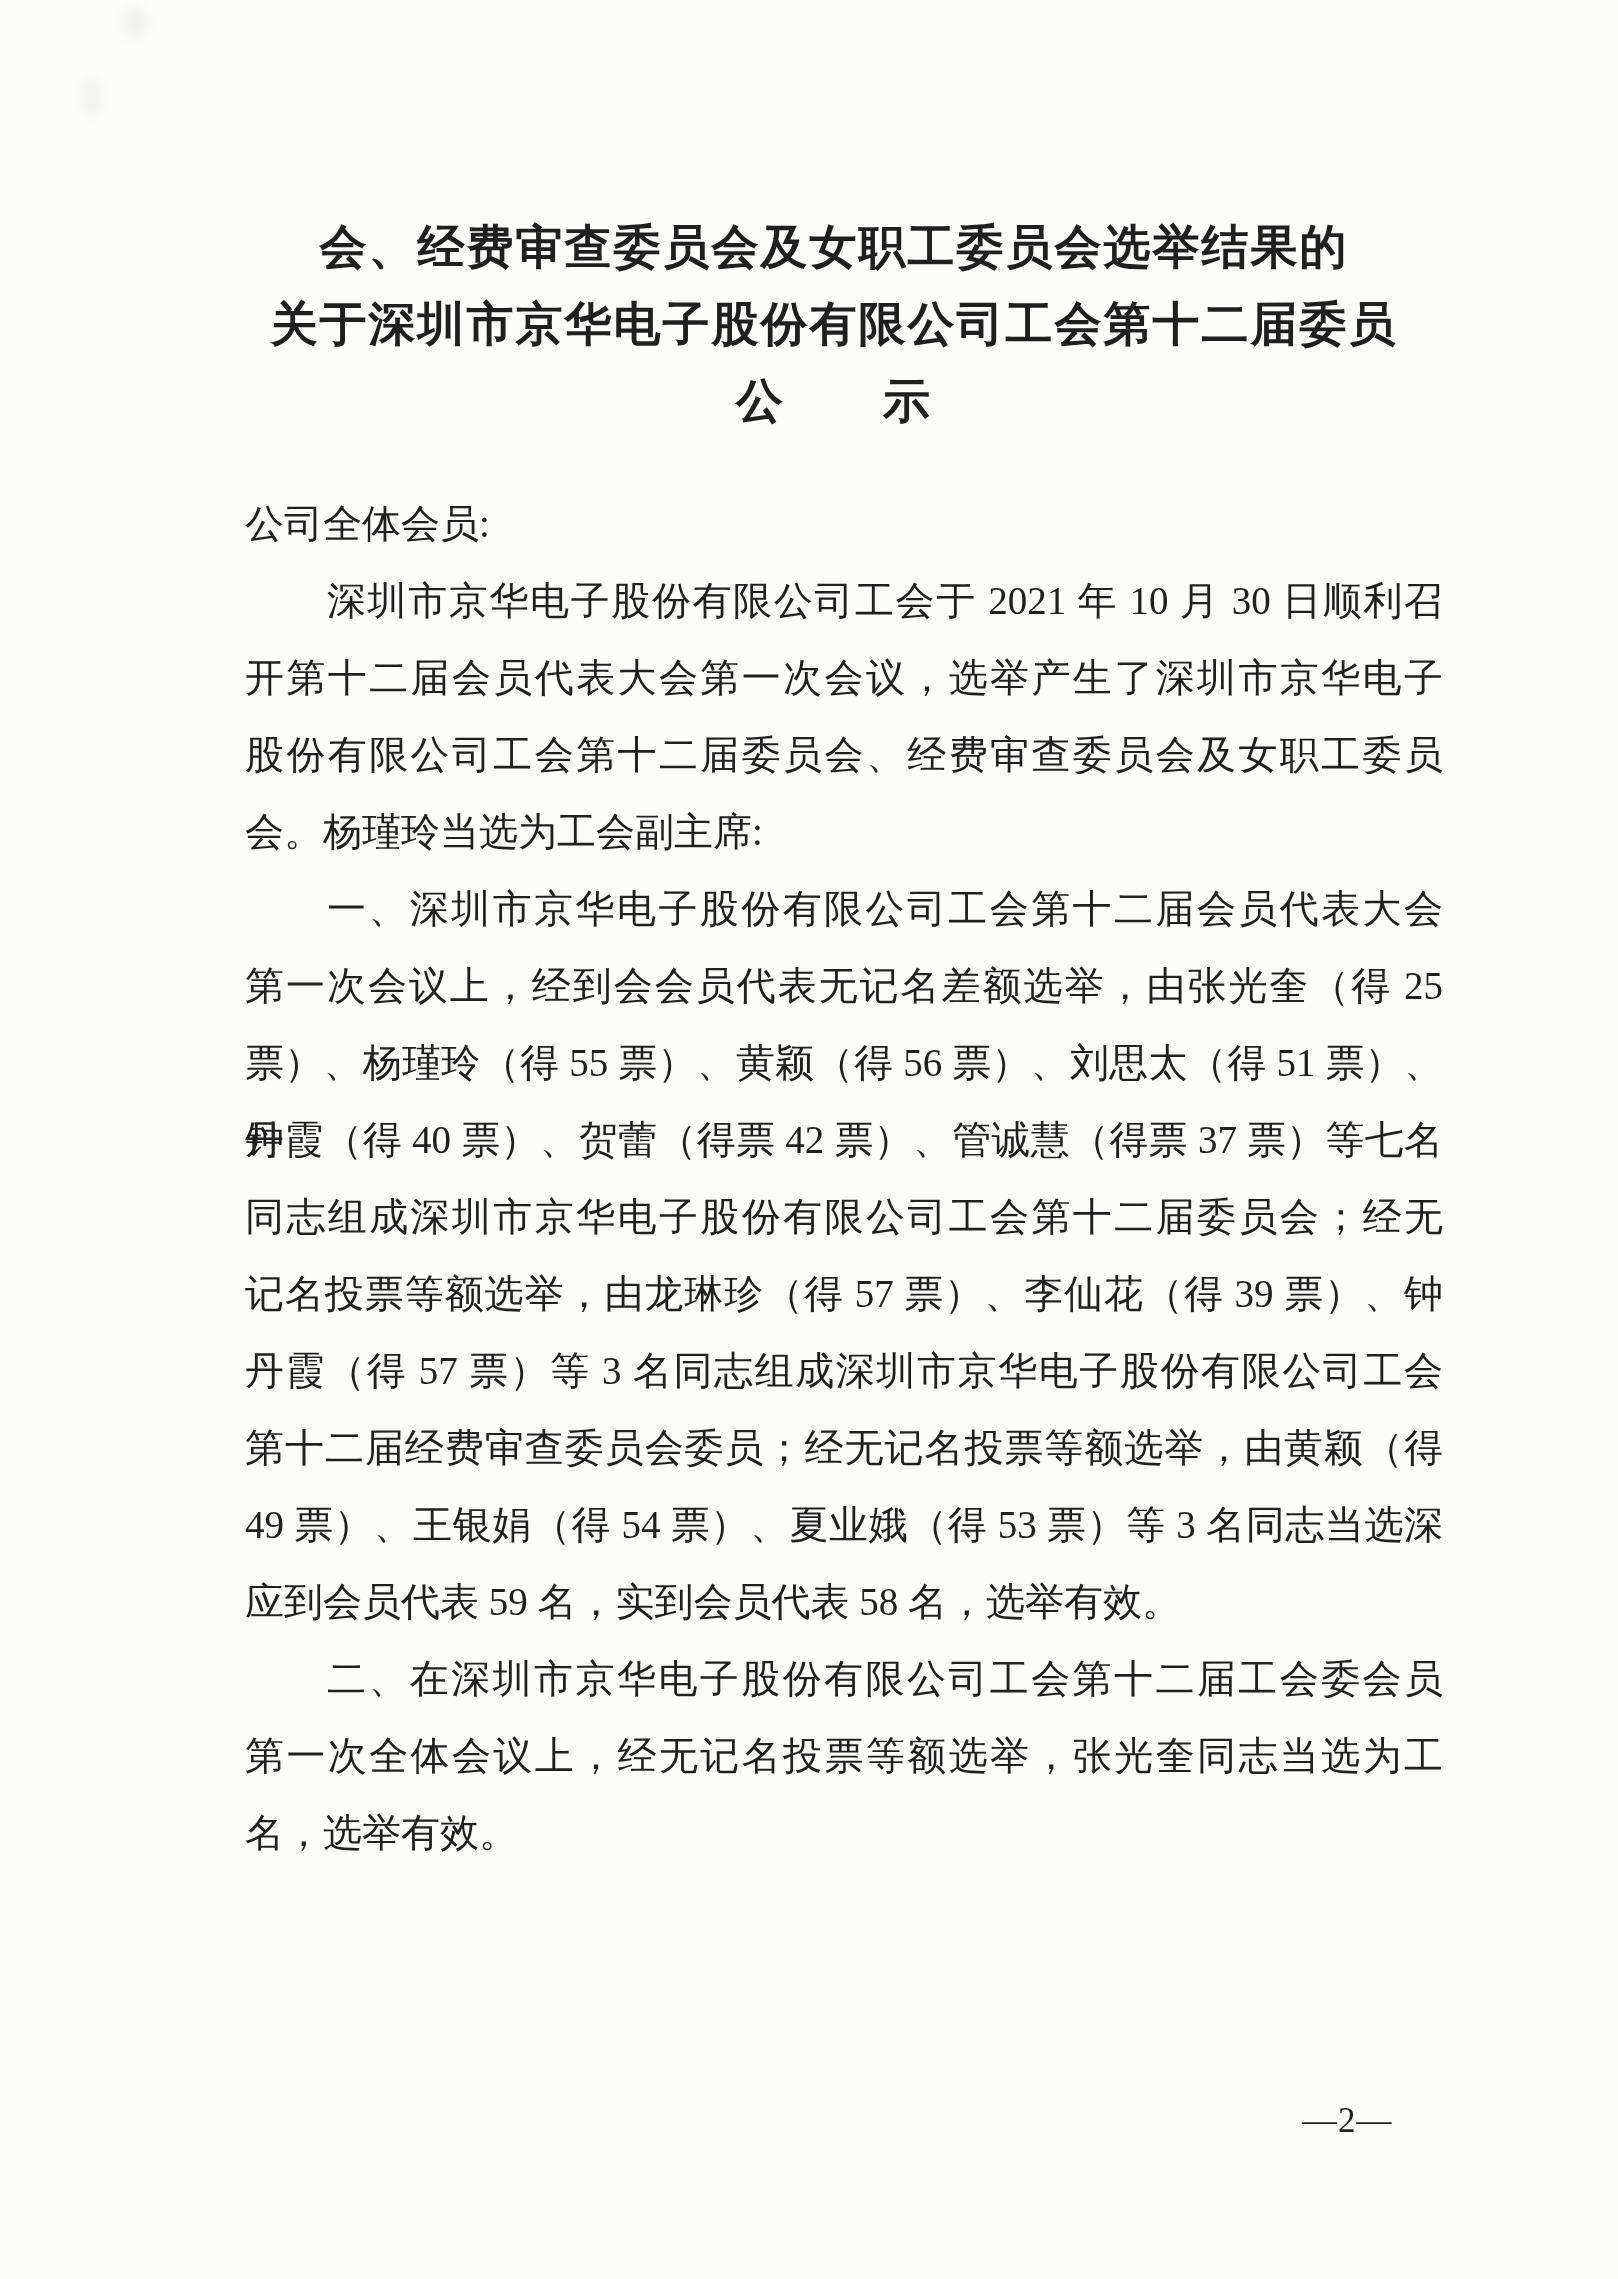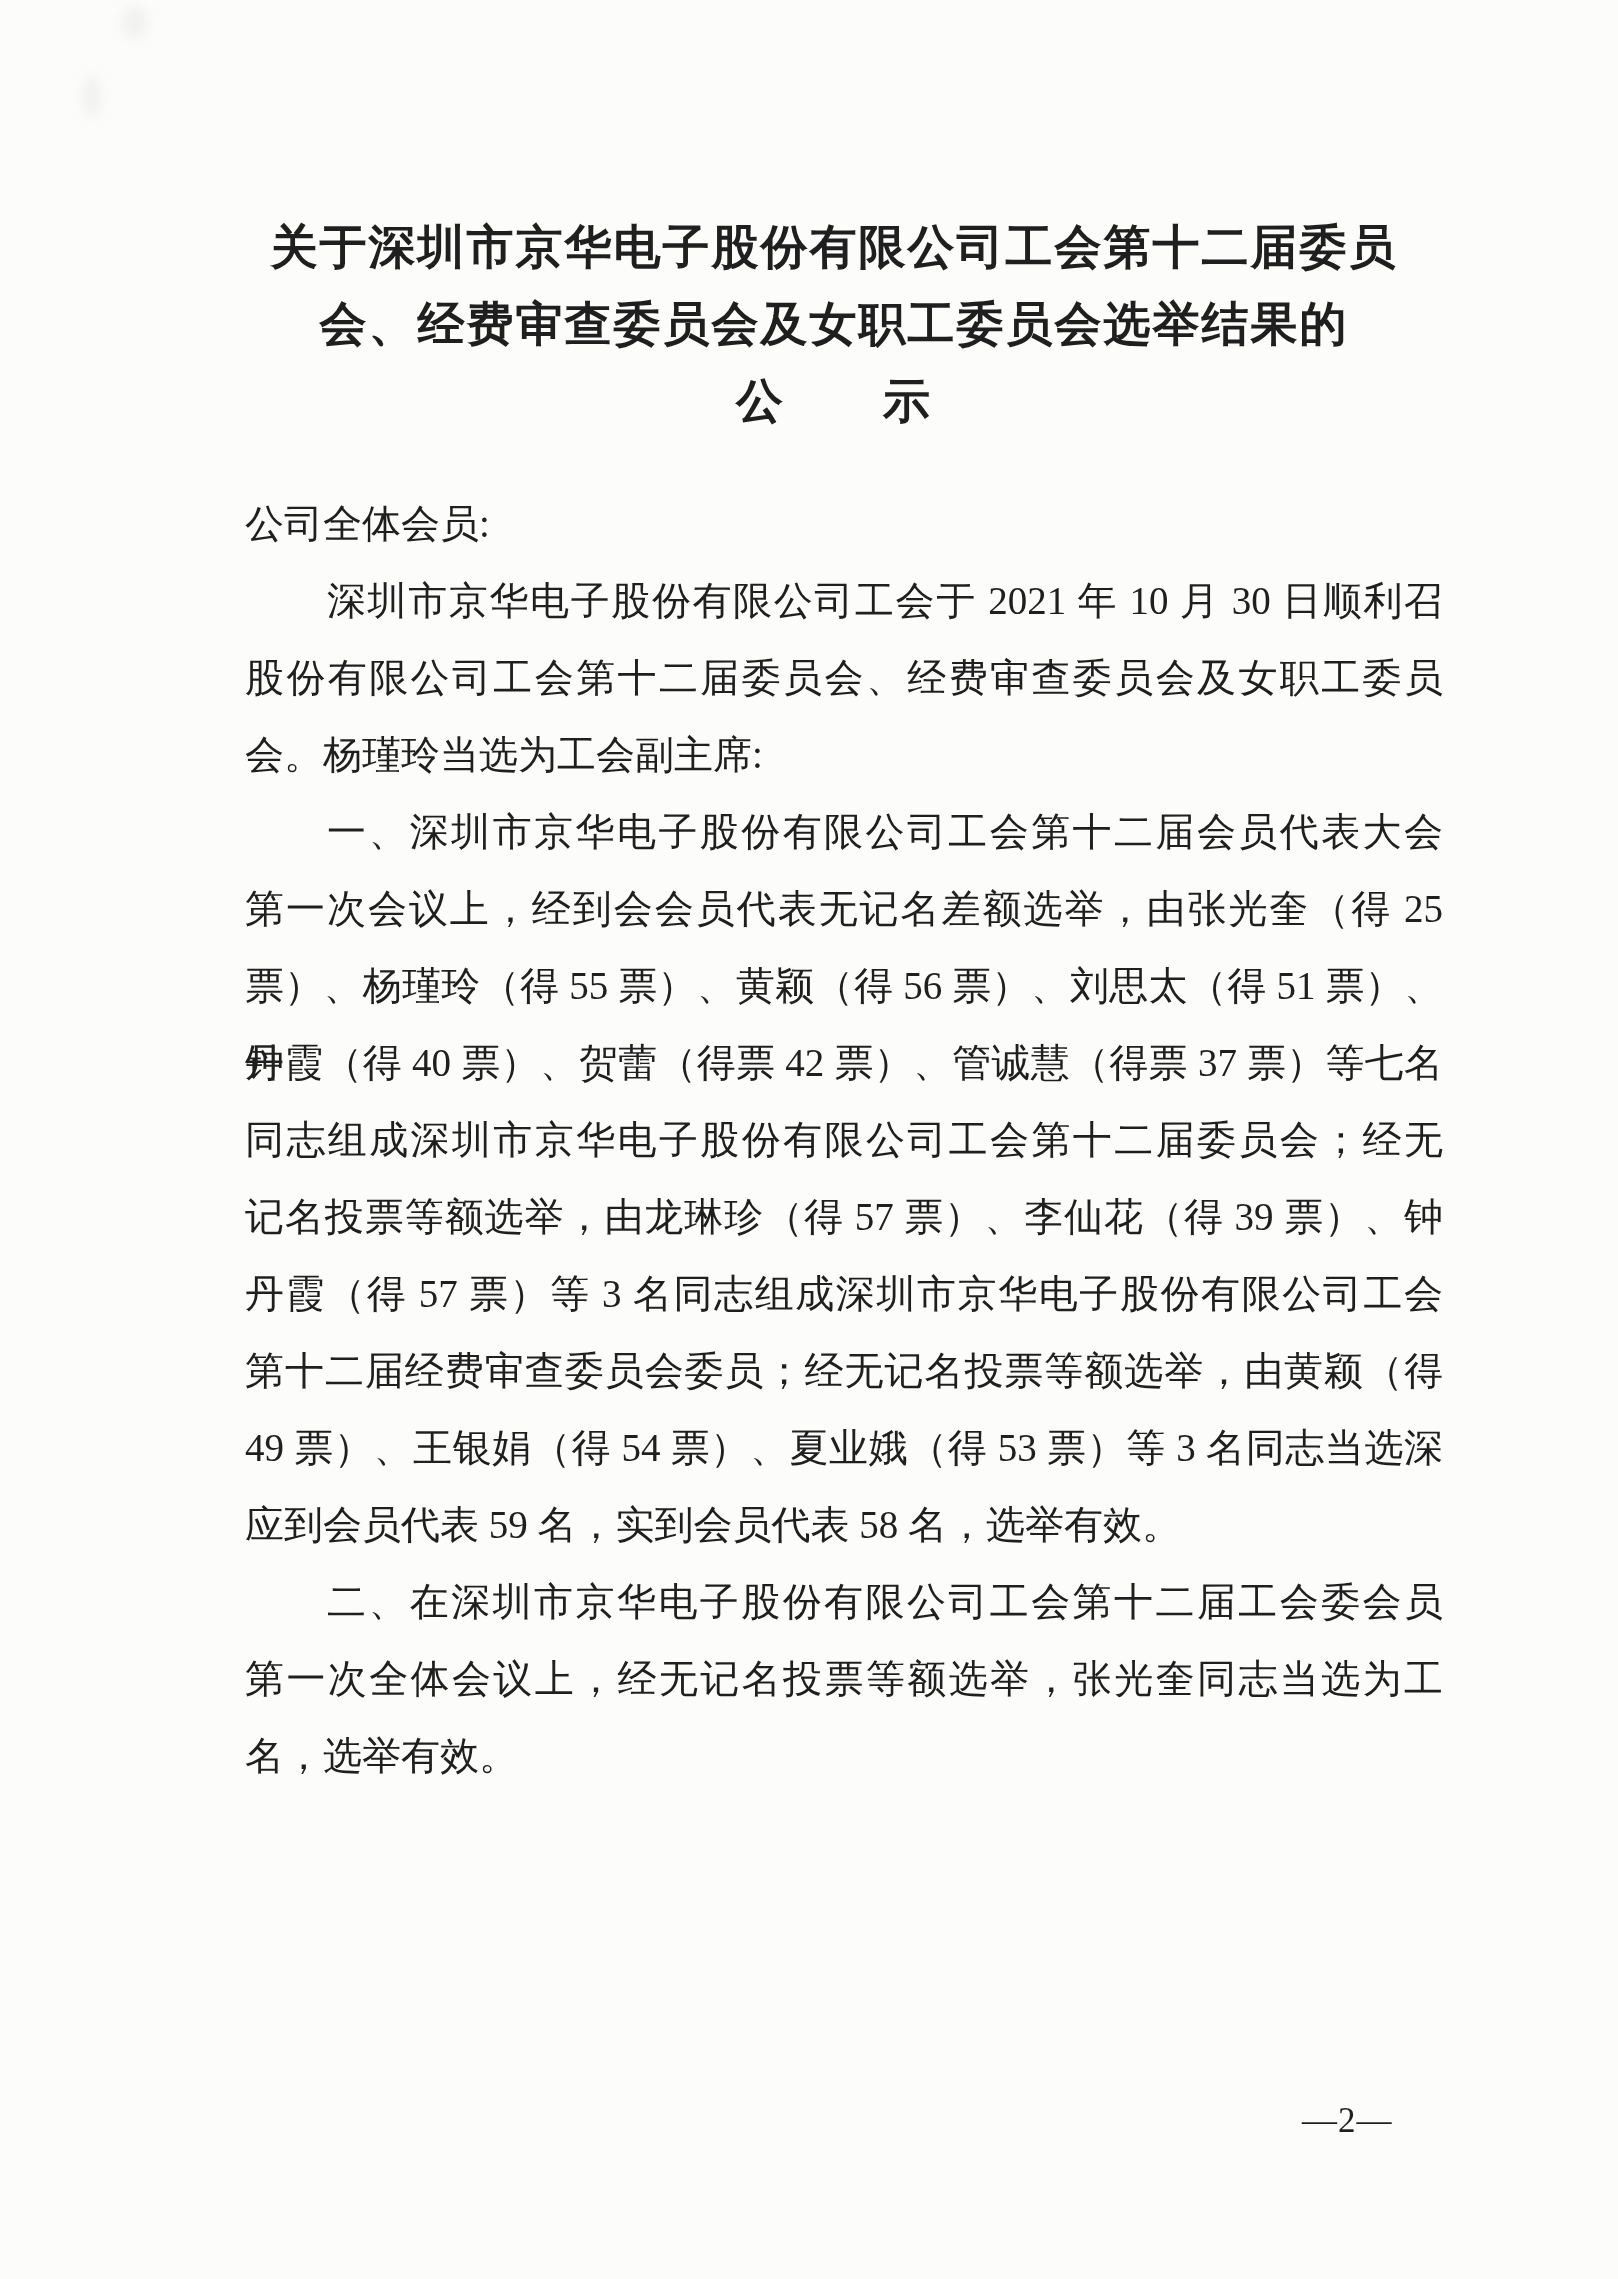--- a/index.html
+++ b/index.html
@@ -71,28 +71,29 @@
 </style>
 </head>
 <body>
 
 <div class="page">
 
   <div class="smudge s1"></div>
   <div class="smudge s2"></div>
 
   <div class="title-block">
+    <div class="tl">会、经费审查委员会及女职工委员会选举结果的</div>
     <div class="tl">关于深圳市京华电子股份有限公司工会第十二届委员</div>
-    <div class="tl">会、经费审查委员会及女职工委员会选举结果的</div>
     <div class="tl">公　　示</div>
   </div>
 
   <div class="body-block">
     <div class="bl">公司全体会员:</div>
     <div class="bl j in">深圳市京华电子股份有限公司工会于 2021 年 10 月 30 日顺利召</div>
+    <div class="bl j">开第十二届会员代表大会第一次会议，选举产生了深圳市京华电子</div>
     <div class="bl j">股份有限公司工会第十二届委员会、经费审查委员会及女职工委员</div>
     <div class="bl">会。杨瑾玲当选为工会副主席:</div>
     <div class="bl j in">一、深圳市京华电子股份有限公司工会第十二届会员代表大会</div>
     <div class="bl j">第一次会议上，经到会会员代表无记名差额选举，由张光奎（得 25</div>
     <div class="bl j">票）、杨瑾玲（得 55 票）、黄颖（得 56 票）、刘思太（得 51 票）、钟</div>
     <div class="bl j">丹霞（得 40 票）、贺蕾（得票 42 票）、管诚慧（得票 37 票）等七名</div>
     <div class="bl j">同志组成深圳市京华电子股份有限公司工会第十二届委员会；经无</div>
     <div class="bl j">记名投票等额选举，由龙琳珍（得 57 票）、李仙花（得 39 票）、钟</div>
     <div class="bl j">丹霞（得 57 票）等 3 名同志组成深圳市京华电子股份有限公司工会</div>
     <div class="bl j">第十二届经费审查委员会委员；经无记名投票等额选举，由黄颖（得</div>

